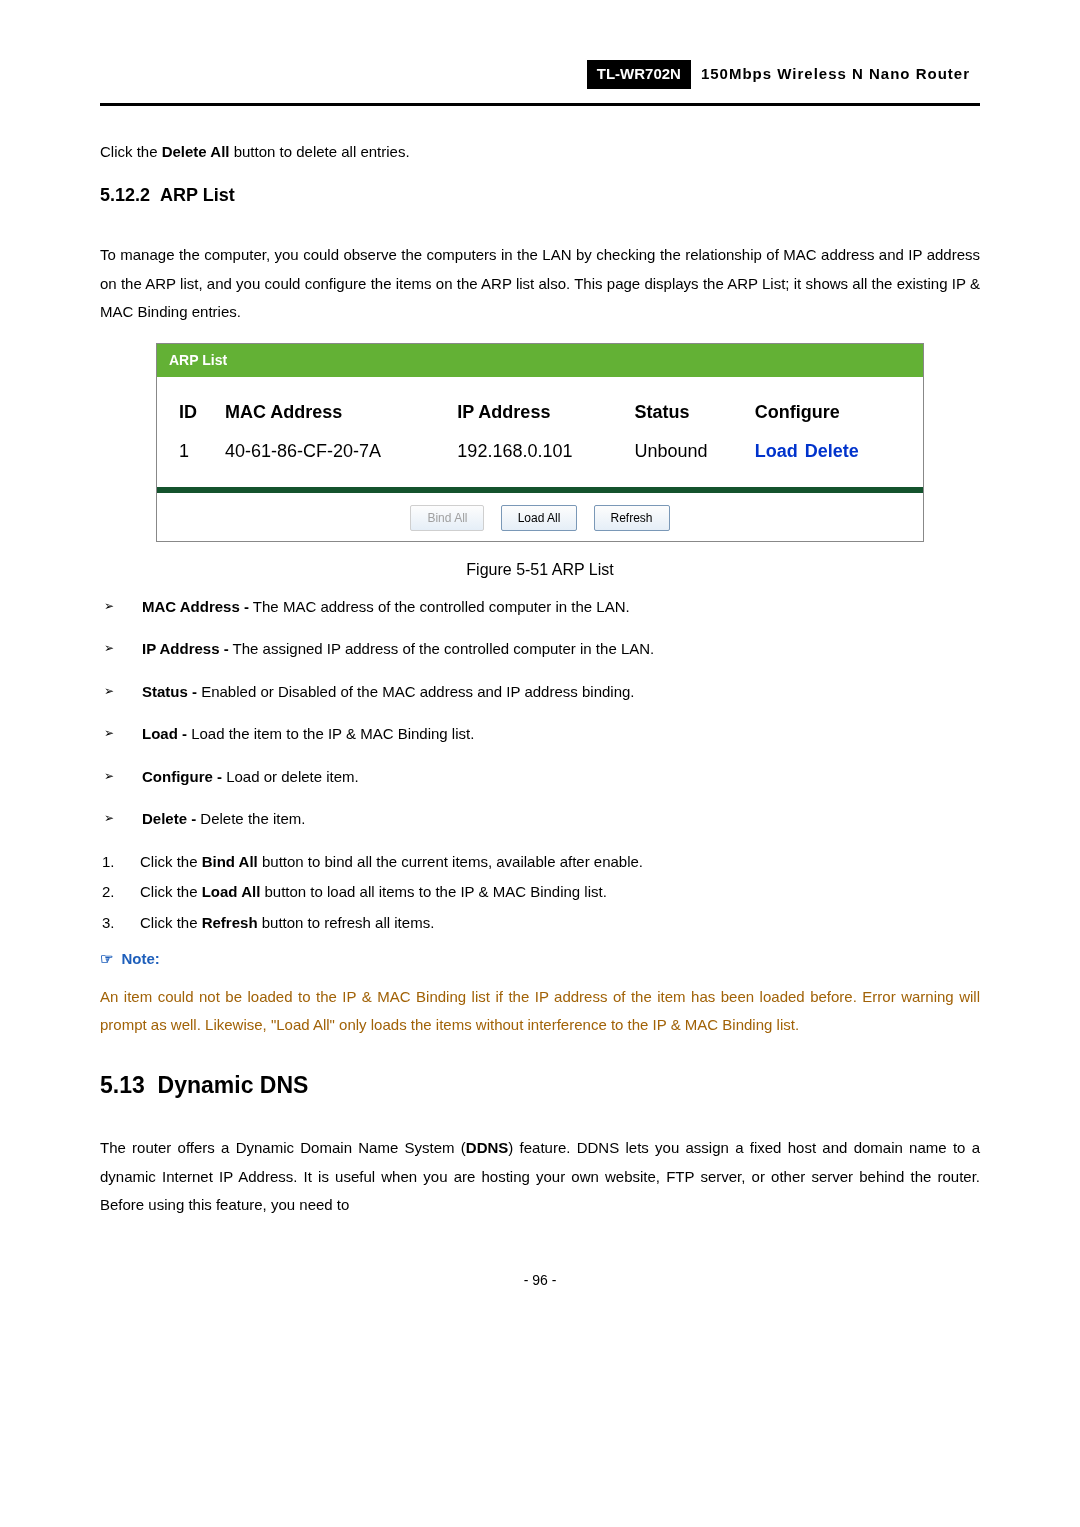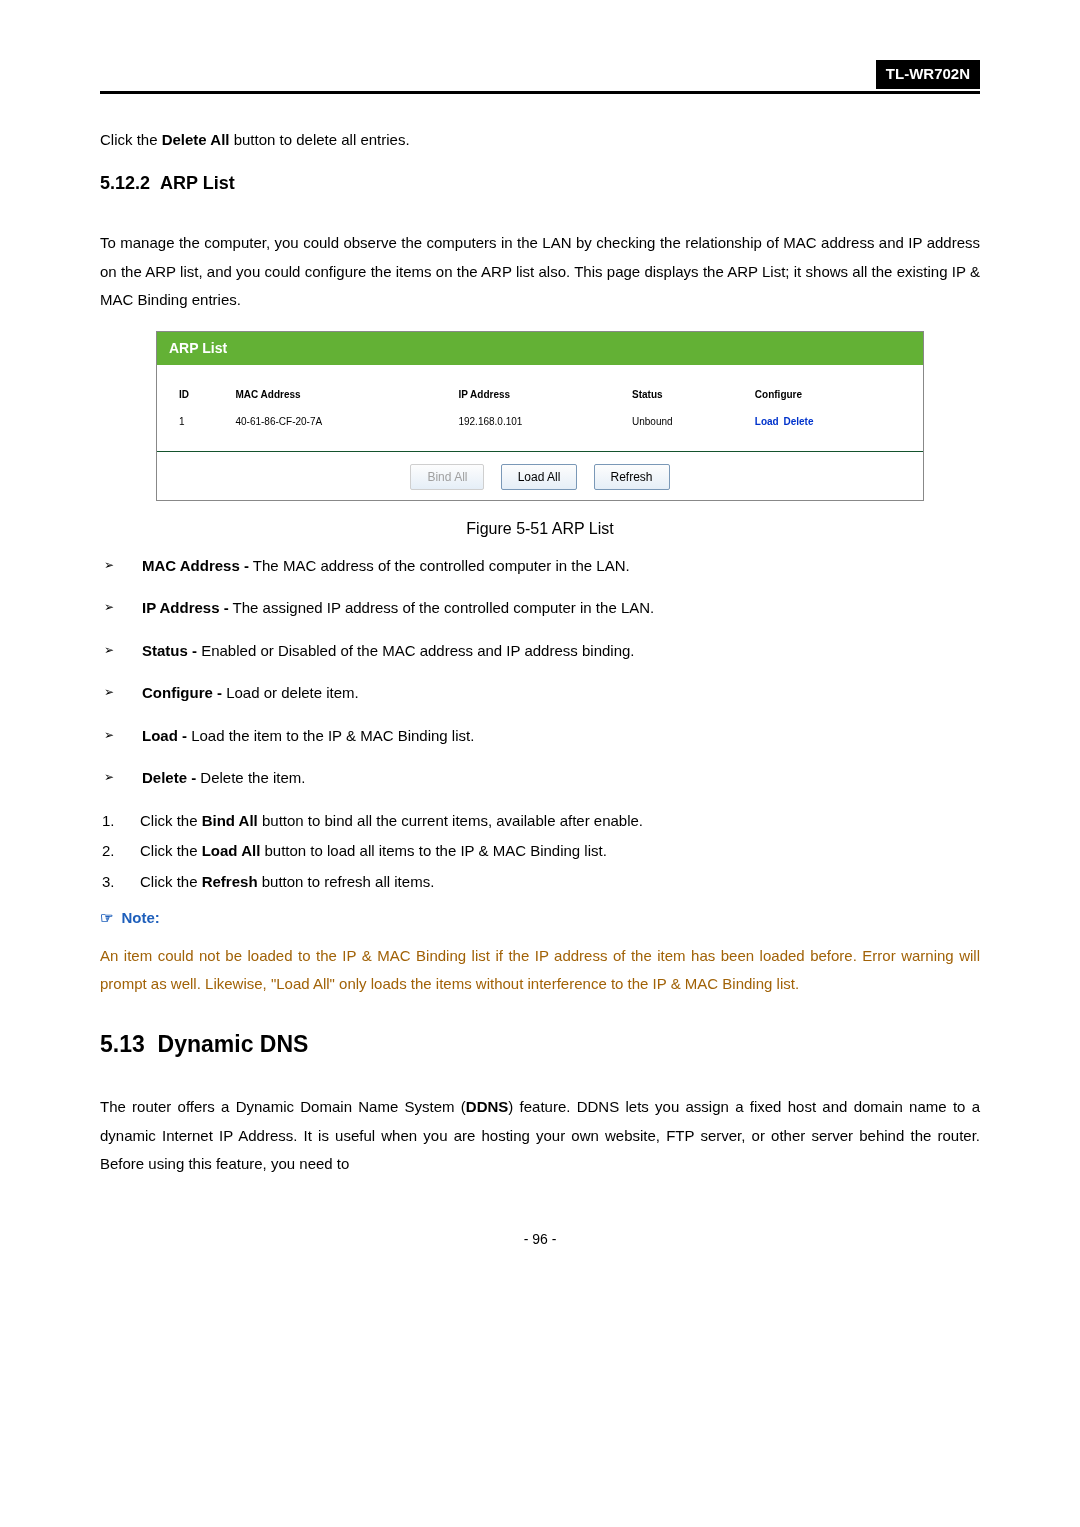--- a/index.html
+++ b/index.html
@@ -14,21 +14,21 @@
       margin: 0 auto;
       padding: 60px 100px 40px;
       color: #000;
       font-size: 15px;
       line-height: 1.5;
     }
     .header-bar {
       display: flex;
       justify-content: flex-end;
       border-bottom: 3px solid #000;
-      padding-bottom: 2px;
+      padding-bottom: 14px;
       margin-bottom: 20px;
     }
     .header-model {
       background: #000;
       color: #fff;
       padding: 3px 10px;
       font-weight: bold;
       font-size: 15px;
     }
     .header-title {
@@ -68,36 +68,36 @@
       font-weight: bold;
       padding: 6px 12px;
       font-size: 14px;
     }
     .screenshot-body {
       padding: 18px 14px 14px;
     }
     .arp-table {
       width: 100%;
       border-collapse: collapse;
-      font-size: 10px;
+      font-size: 18px;
     }
     .arp-table th, .arp-table td {
       text-align: left;
       padding: 4px 8px 8px;
     }
     .arp-table th {
       font-weight: bold;
     }
     .link {
       color: #0033cc;
       font-weight: bold;
       cursor: pointer;
     }
     .screenshot-footer {
-      border-top: 1px solid #14532d;
+      border-top: 6px solid #14532d;
       text-align: center;
       padding: 12px 0 10px;
     }
     .ui-btn {
       display: inline-block;
       border: 1px solid #7a98b7;
       background: linear-gradient(#fdfdfd, #e5eef7);
       padding: 3px 16px;
       font-size: 12px;
       margin: 0 6px;
@@ -163,20 +163,21 @@
       text-align: center;
       font-size: 14px;
       margin-top: 50px;
     }
   </style>
 </head>
 <body>
 
 <div class="header-bar">
   <span class="header-model">TL-WR702N</span>
+  <span class="header-title">150Mbps  Wireless  N  Nano  Router</span>
 </div>
 
 <p class="para">
   <span>Click the </span><span class="bold">Delete All</span><span> button to delete all entries.</span>
 </p>
 
 <h2 class="section">
   <span>5.12.2</span>&nbsp;&nbsp;<span>ARP List</span>
 </h2>
 
@@ -215,22 +216,22 @@
     <span class="ui-btn">Refresh</span>
   </div>
 </div>
 
 <p class="caption">Figure 5-51 ARP List</p>
 
 <ul class="bullet-list">
   <li><span class="bold">MAC Address -</span><span> The MAC address of the controlled computer in the LAN.</span></li>
   <li><span class="bold">IP Address -</span><span> The assigned IP address of the controlled computer in the LAN.</span></li>
   <li><span class="bold">Status -</span><span> Enabled or Disabled of the MAC address and IP address binding.</span></li>
+  <li><span class="bold">Load -</span><span> Load the item to the IP &amp; MAC Binding list.</span></li>
   <li><span class="bold">Configure -</span><span> Load or delete item.</span></li>
-  <li><span class="bold">Load -</span><span> Load the item to the IP &amp; MAC Binding list.</span></li>
   <li><span class="bold">Delete -</span><span> Delete the item.</span></li>
 </ul>
 
 <ol class="num-list">
   <li><span class="num">1.</span><span>Click the </span><span class="bold">Bind All</span><span> button to bind all the current items, available after enable.</span></li>
   <li><span class="num">2.</span><span>Click the </span><span class="bold">Load All</span><span> button to load all items to the IP &amp; MAC Binding list.</span></li>
   <li><span class="num">3.</span><span>Click the </span><span class="bold">Refresh</span><span> button to refresh all items.</span></li>
 </ol>
 
 <div class="note-label">

